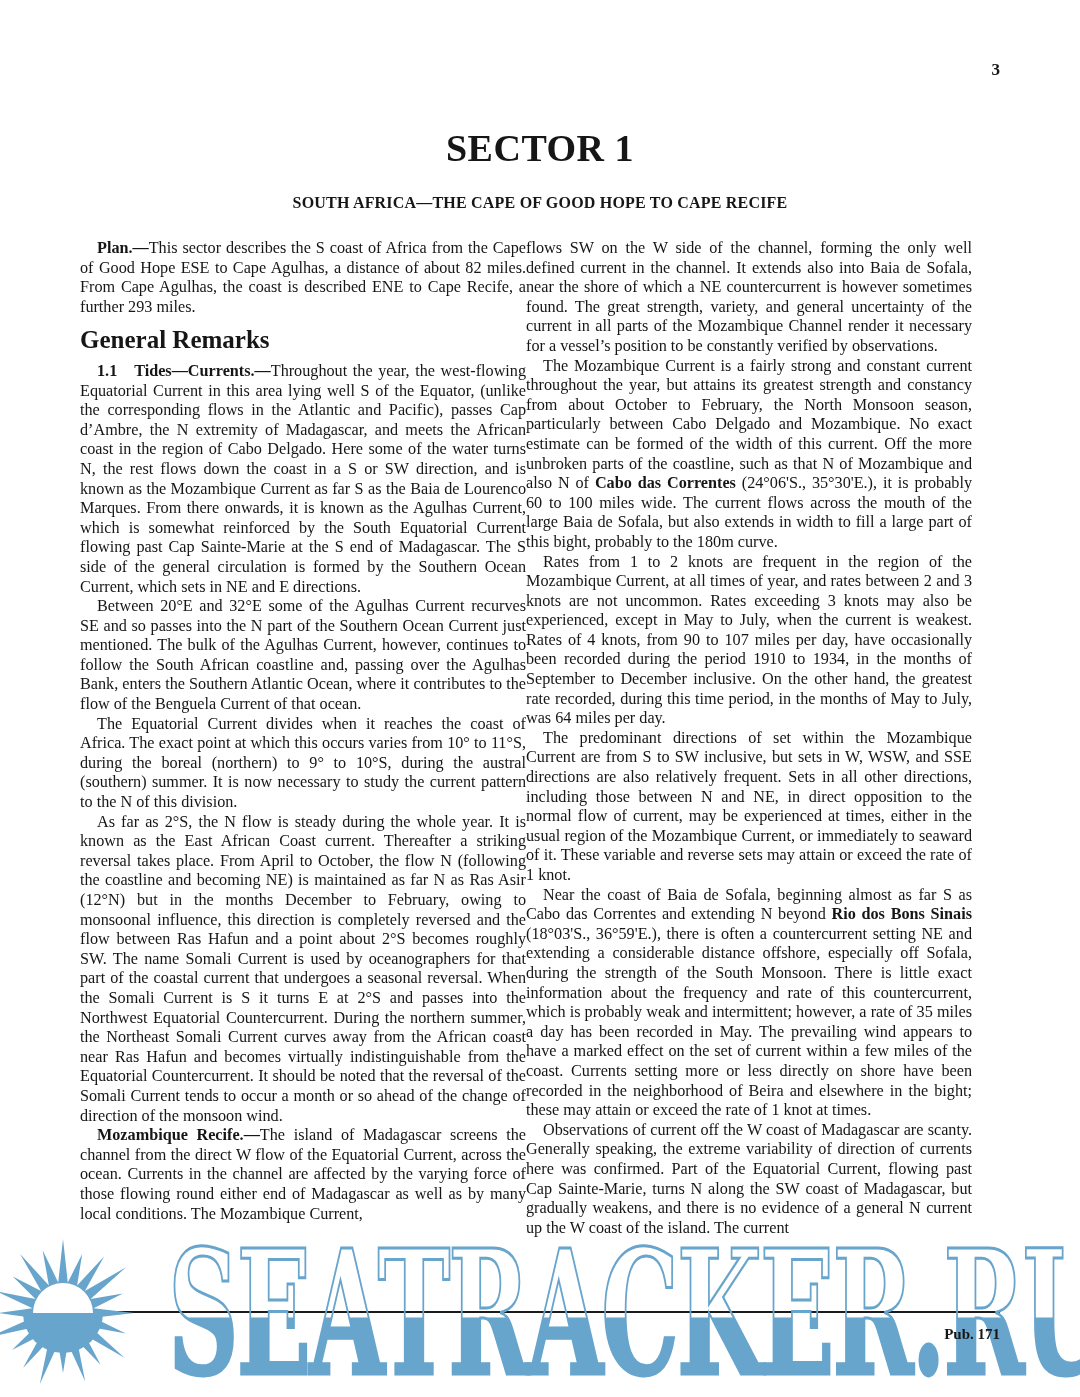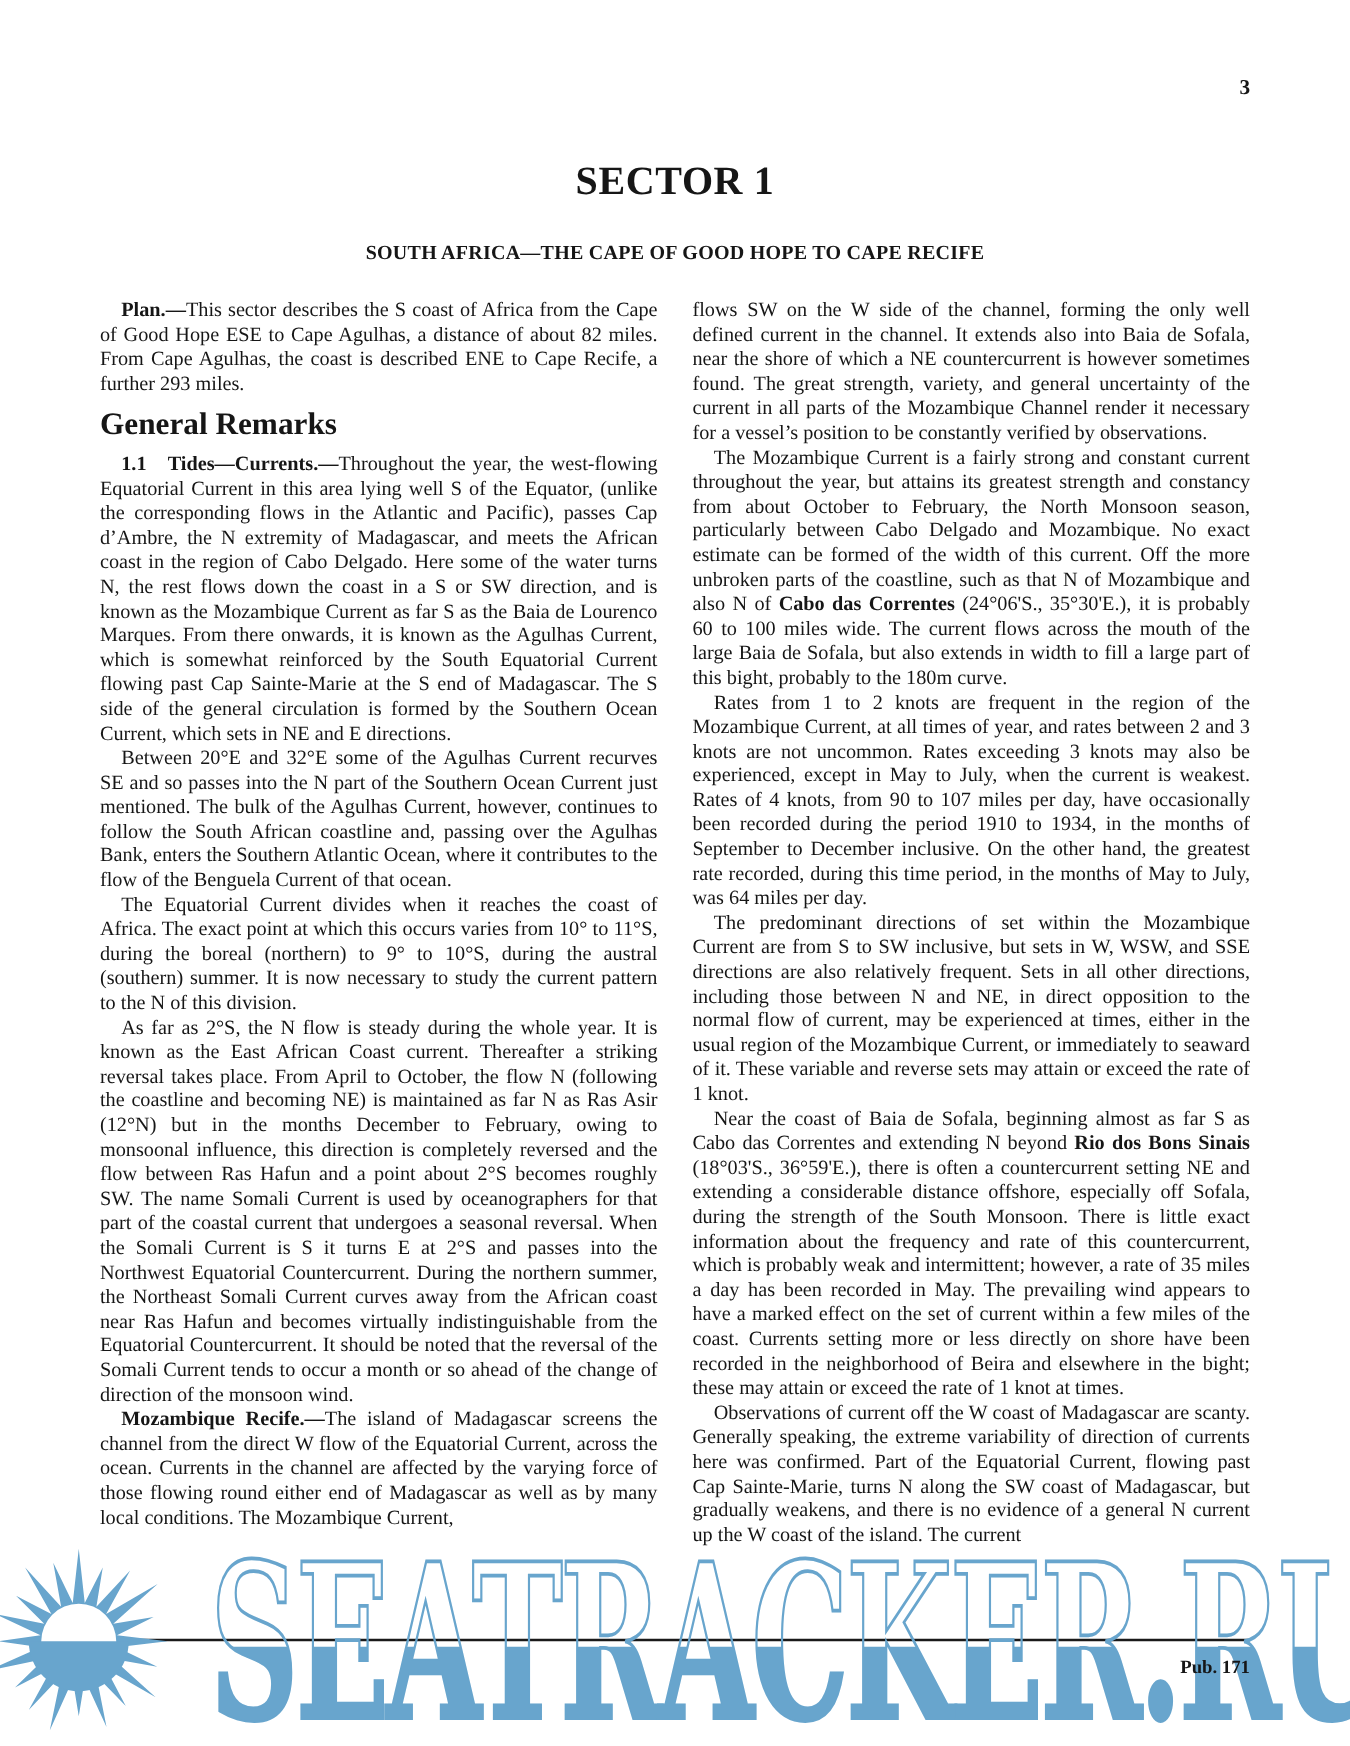--- a/index.html
+++ b/index.html
@@ -3,27 +3,27 @@
 <meta charset="utf-8">
 <style>
   html,body { margin:0; padding:0; background:#ffffff; }
   .page {
     position:relative; width:1080px; height:1397px; background:#ffffff;
     font-family:"Liberation Serif", serif; color:#161616; overflow:hidden;
   }
   .page-number { position:absolute; top:60px; right:80px; font-size:17px; font-weight:700; }
   .title {
     position:absolute; top:126px; left:0; width:100%; margin:0;
-    text-align:center; font-size:32px; font-weight:700; letter-spacing:0.5px;
+    text-align:center; font-size:38px; font-weight:700; letter-spacing:0.5px;
   }
   .subtitle {
     position:absolute; top:194px; left:0; width:100%; margin:0;
     text-align:center; font-size:16px; font-weight:700; letter-spacing:0.2px;
   }
-  .columns { position:absolute; top:239px; left:80px; width:920px; display:flex; gap:28px; z-index:1; }
+  .columns { position:absolute; top:239px; left:80px; width:920px; display:flex; z-index:1; }
   .col { width:446px; text-align:justify; font-size:16.2px; line-height:19.6px; }
   .para { margin:0; text-indent:17px; hyphens:auto; -webkit-hyphens:auto; }
   .para.no-indent { text-indent:0; }
   .col-heading { font-size:25px; font-weight:700; margin:13px 0 12px 0; text-align:left; }
   .para b { font-weight:700; }
   .rule { position:absolute; left:80px; width:920px; top:1311px; height:2px; background:#1a1a1a; z-index:2; }
   .pub { position:absolute; right:80px; top:1326px; font-size:15px; font-weight:700; z-index:7; }
   .watermark { position:absolute; left:0; top:0; width:1080px; height:1397px; pointer-events:none; z-index:5; }
   .wm-logo { position:absolute; left:-17px; top:1233px; width:160px; height:160px; }
   .wm-text-wrap { position:absolute; left:168px; top:1228px; width:912px; height:172px; }

